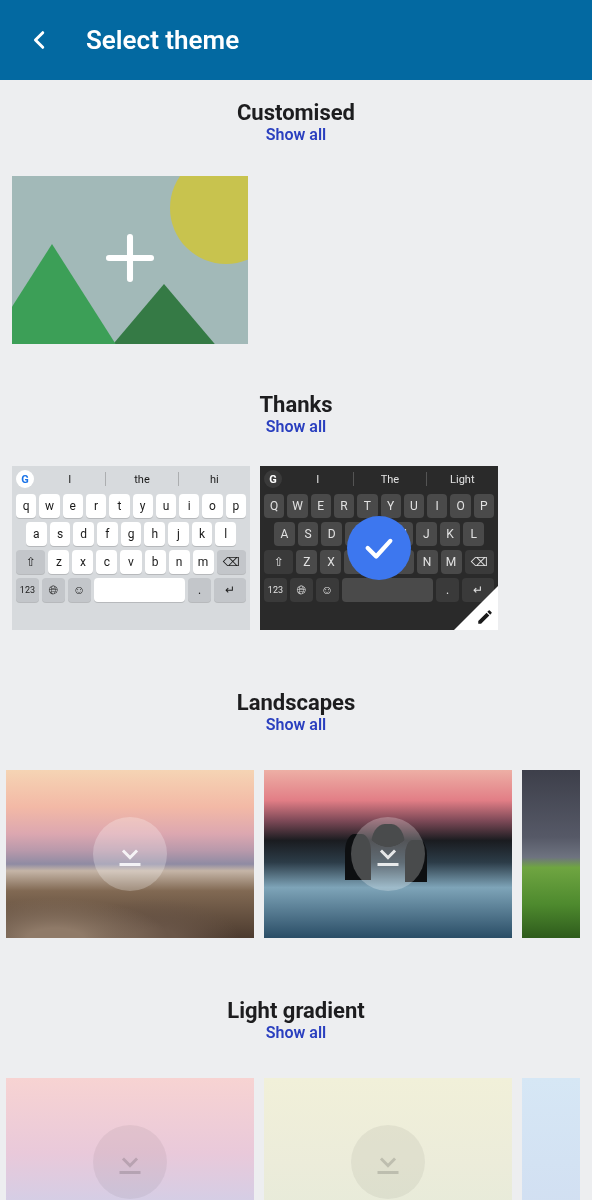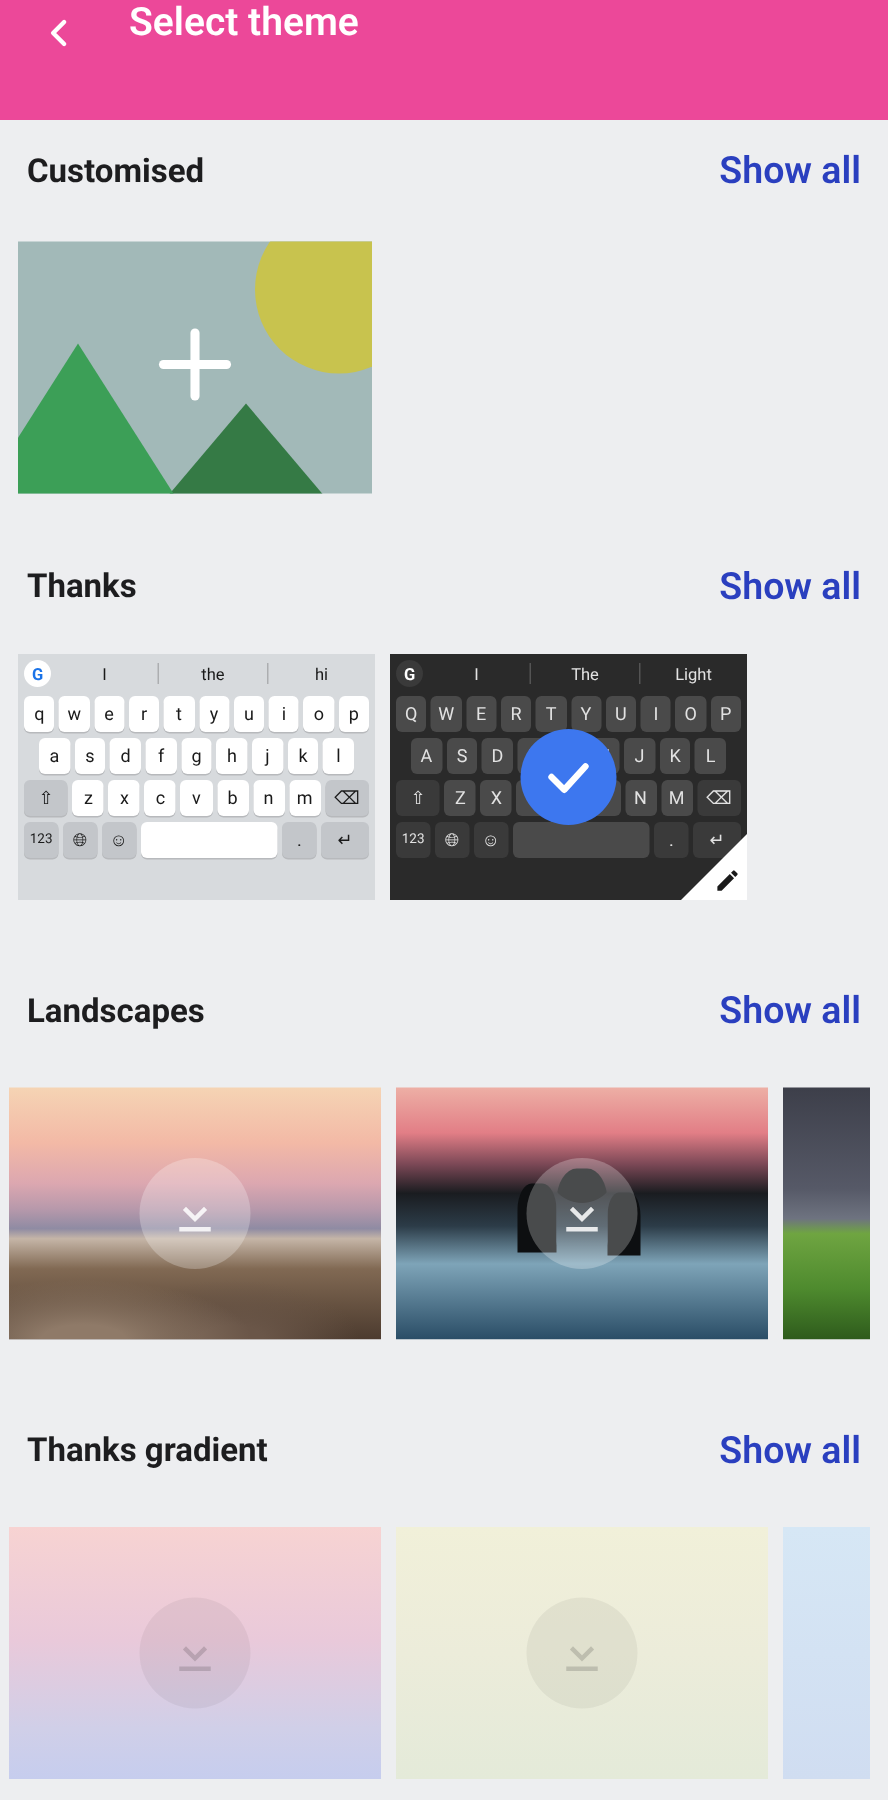--- a/index.html
+++ b/index.html
@@ -4,23 +4,24 @@
 <style>
   * { box-sizing: border-box; margin: 0; padding: 0; }
   body {
     width: 592px;
     height: 1200px;
     font-family: -apple-system, BlinkMacSystemFont, "Segoe UI", Roboto, Arial, sans-serif;
     background: #edeef0;
     overflow: hidden;
   }
   .header {
-    background: #ec4899;
+    background: #0369a1;
     height: 80px;
     display: flex;
+    align-items: center;
     padding: 0 18px;
     color: #fff;
   }
   .back-icon {
     width: 44px;
     height: 44px;
     display: flex;
     align-items: center;
     justify-content: center;
     cursor: pointer;
@@ -29,31 +30,32 @@
   .header-title {
     font-size: 26px;
     font-weight: 600;
     margin-left: 24px;
   }
   .section {
     padding: 20px 12px 10px 12px;
   }
   .section-head {
     display: flex;
-    justify-content: space-between;
+    justify-content: center;
     align-items: center;
     padding: 0 6px 16px 6px;
+    flex-direction: column;
   }
   .section-title {
     font-size: 22px;
     font-weight: 700;
     color: #1d1d1f;
   }
   .show-all {
-    font-size: 25px;
+    font-size: 16px;
     font-weight: 600;
     color: #2a3fbf;
     cursor: pointer;
   }
   .tiles {
     display: flex;
     gap: 10px;
     padding-top: 6px;
   }
   
@@ -395,21 +397,21 @@
             <path d="M12 3v10l4-4 1.4 1.4L12 15.8 6.6 10.4 8 9l4 4V3h0zM5 18h14v2H5z"></path>
           </svg>
       </div>
     </div>
     <div class="land-tile land3"></div>
   </div>
 </div>
 
 <div class="section" style="padding-top:50px;">
   <div class="section-head">
-    <div class="section-title">Thanks gradient</div>
+    <div class="section-title">Light gradient</div>
     <div class="show-all">Show all</div>
   </div>
   <div class="tiles scroll" style="padding-top:20px; margin-left:-6px;">
     <div class="grad-tile grad1">
       <div class="download-badge faint">
         <svg viewBox="0 0 24 24" fill="currentColor">
             <path d="M12 3v10l4-4 1.4 1.4L12 15.8 6.6 10.4 8 9l4 4V3h0zM5 18h14v2H5z"></path>
           </svg>
       </div>
     </div>

